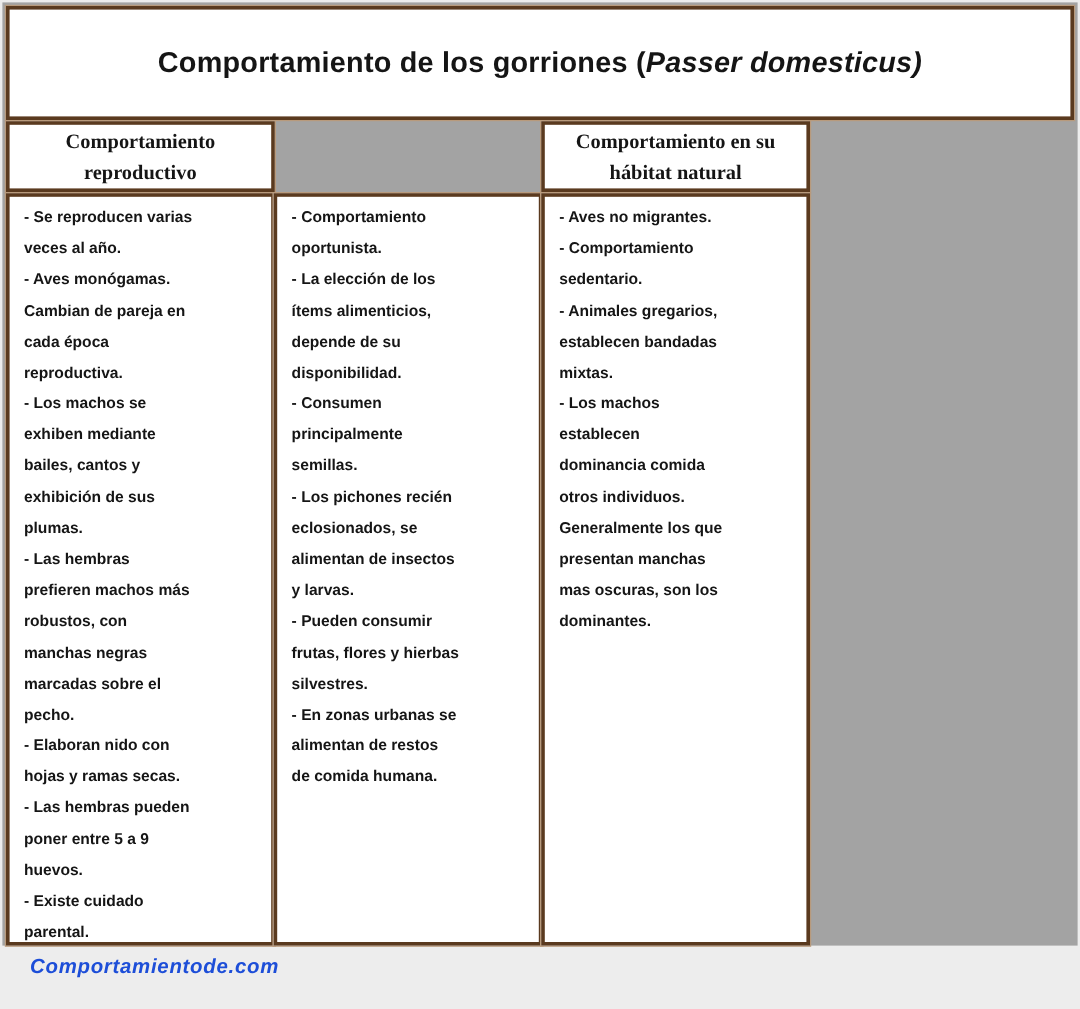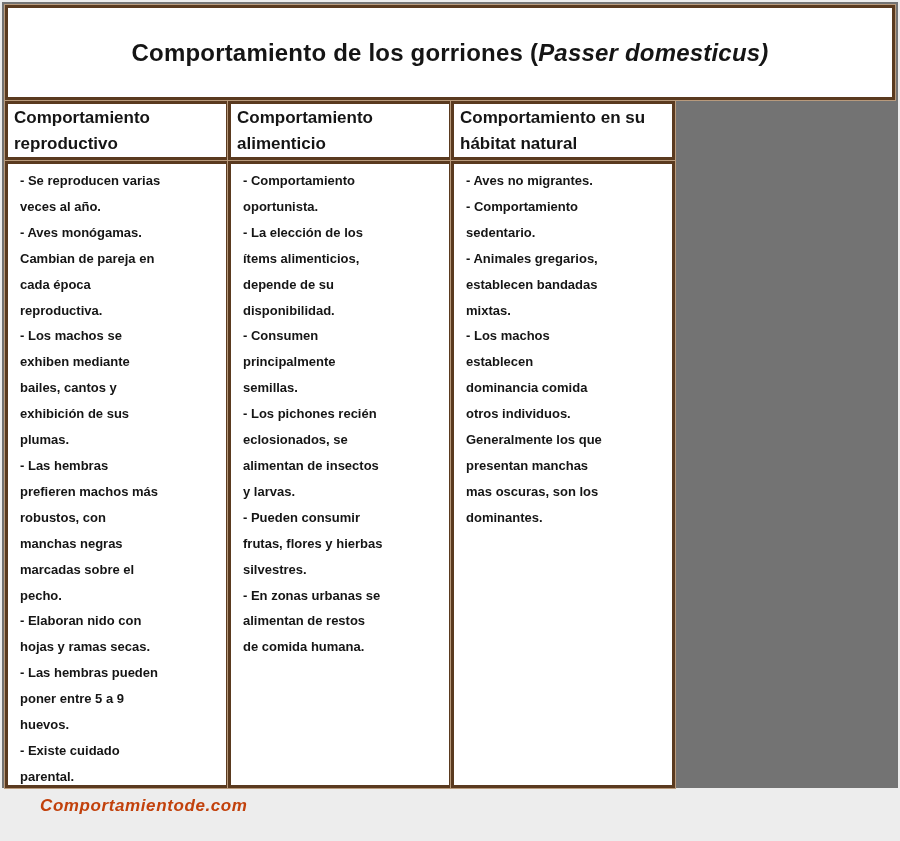--- a/index.html
+++ b/index.html
@@ -14,21 +14,21 @@
       overflow: hidden;
       font-family: "Liberation Sans", "DejaVu Sans", sans-serif;
       color: #111;
     }
     .frame {
       position: absolute;
       left: 2px;
       top: 2px;
       width: 896px;
       height: 786px;
-      background: #737373;
+      background: #a3a3a3;
     }
     .cell {
       position: absolute;
       box-sizing: border-box;
       background: #ffffff;
       border: 3px solid #5a3a1f;
       box-shadow: 0 0 0 1px #b89a7c;
     }
     .title-cell {
       left: 3px;
@@ -47,21 +47,22 @@
     }
     .title-text .sci {
       font-style: italic;
     }
     .head-cell {
       top: 99px;
       height: 59px;
       display: flex;
       align-items: center;
       justify-content: center;
-      text-align: left;
+      text-align: center;
+      font-family: Liberation Serif, serif;
     }
     .head-text {
       font-size: 17px;
       font-weight: bold;
       line-height: 26px;
       color: #151515;
       padding: 0 6px;
     }
     .body-cell {
       top: 159px;
@@ -81,38 +82,34 @@
       margin: 0;
     }
     .watermark {
       position: absolute;
       left: 25px;
       top: 796px;
       font-size: 17px;
       font-weight: bold;
       font-style: italic;
       letter-spacing: 0.6px;
-      color: #c2410c;
-      margin-left: 15px;
+      color: #1d4ed8;
     }
   </style>
 </head>
 <body>
 
 <div class="frame">
 
   <div class="cell title-cell">
     <div class="title-text"><span>Comportamiento de los gorriones (</span><span class="sci">Passer domesticus)</span></div>
   </div>
 
   <div class="cell head-cell col-1">
     <div class="head-text">Comportamiento reproductivo</div>
-  </div>
-  <div class="cell head-cell col-2">
-    <div class="head-text">Comportamiento alimenticio</div>
   </div>
   <div class="cell head-cell col-3">
     <div class="head-text">Comportamiento en su hábitat natural</div>
   </div>
 
   <div class="cell body-cell col-1">
     <p class="body-text">- Se reproducen varias
 veces al año.
 - Aves monógamas.
 Cambian de pareja en

